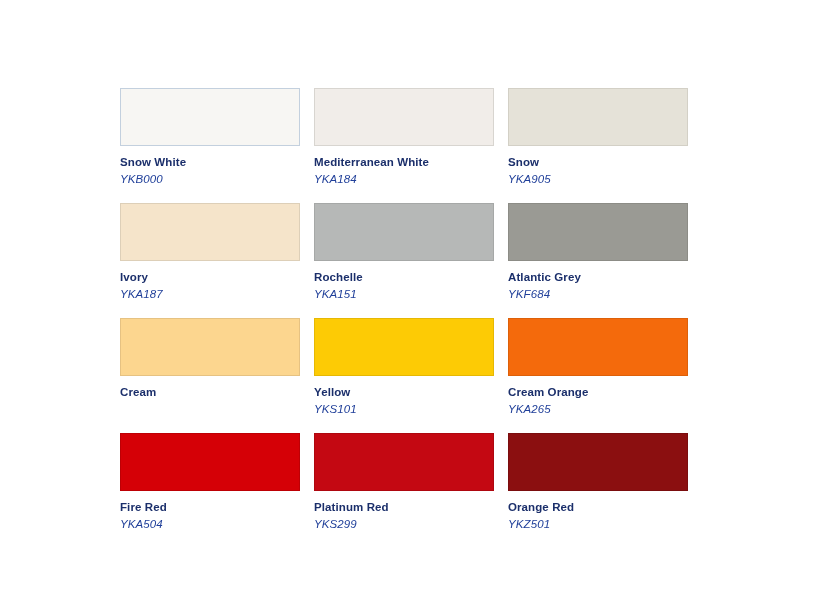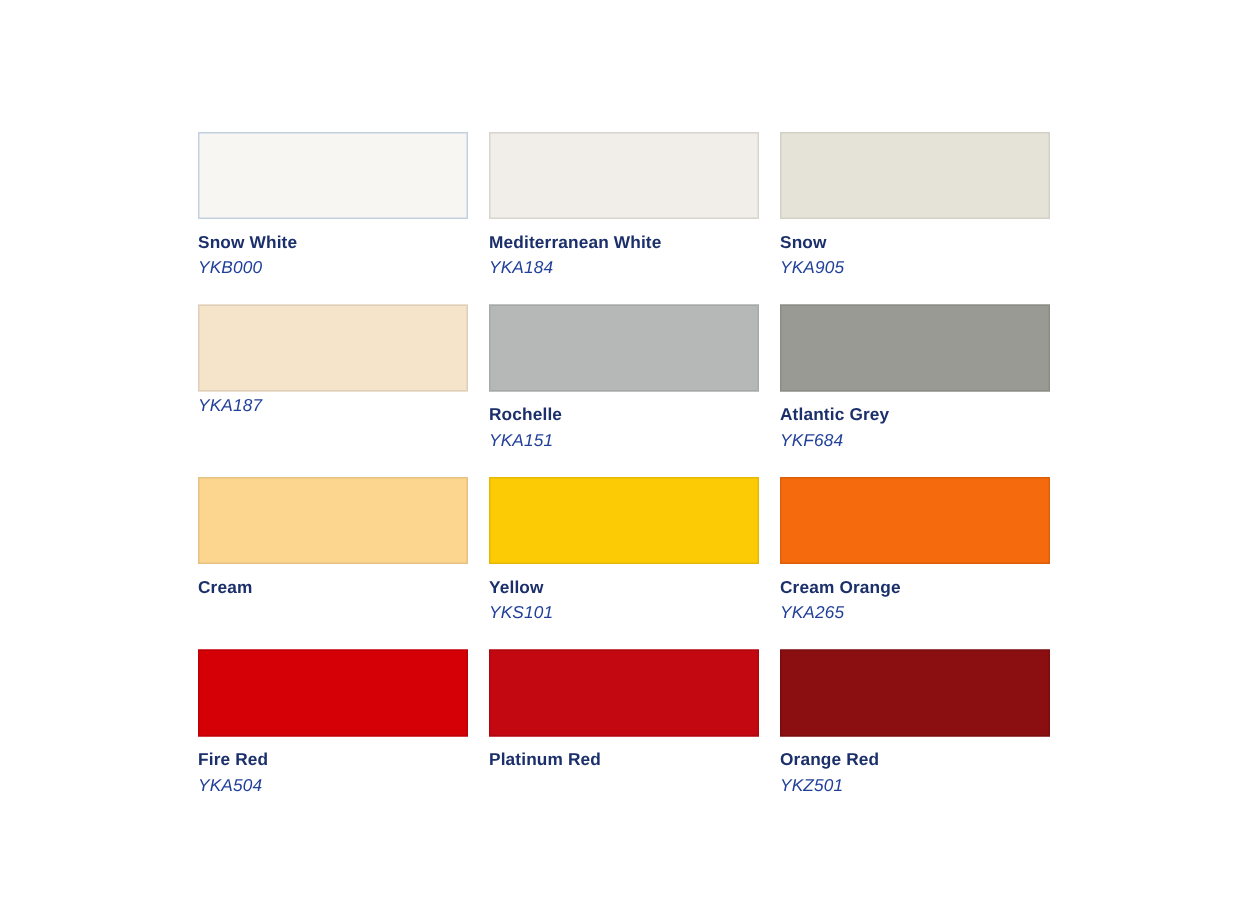--- a/index.html
+++ b/index.html
@@ -17,21 +17,21 @@
 
   #palette-page {
     position: relative;
     width: 840px;
     height: 600px;
     background: #ffffff;
   }
 
   #swatch-grid {
     position: absolute;
-    left: 132px;
+    left: 120px;
     top: 88px;
     width: 568px;
     display: grid;
     grid-template-columns: repeat(3, 180px);
     column-gap: 14px;
     row-gap: 17px;
   }
 
   .swatch-cell {
     width: 180px;
@@ -80,20 +80,21 @@
         <div class="swatch-name">Mediterranean White</div>
         <div class="swatch-code">YKA184</div>
       </div>
       <div class="swatch-cell">
         <div class="swatch-chip" style="background: rgb(229, 226, 216); border-color: rgb(211, 208, 198);"></div>
         <div class="swatch-name">Snow</div>
         <div class="swatch-code">YKA905</div>
       </div>
       <div class="swatch-cell">
         <div class="swatch-chip" style="background: rgb(245, 228, 202); border-color: rgb(221, 207, 184);"></div>
+        <div class="swatch-name">Ivory</div>
         <div class="swatch-code">YKA187</div>
       </div>
       <div class="swatch-cell">
         <div class="swatch-chip" style="background: rgb(182, 184, 183); border-color: rgb(166, 168, 167);"></div>
         <div class="swatch-name">Rochelle</div>
         <div class="swatch-code">YKA151</div>
       </div>
       <div class="swatch-cell">
         <div class="swatch-chip" style="background: rgb(154, 154, 148); border-color: rgb(140, 140, 134);"></div>
         <div class="swatch-name">Atlantic Grey</div>
@@ -114,20 +115,21 @@
         <div class="swatch-code">YKA265</div>
       </div>
       <div class="swatch-cell">
         <div class="swatch-chip" style="background: rgb(213, 0, 6); border-color: rgb(189, 0, 5);"></div>
         <div class="swatch-name">Fire Red</div>
         <div class="swatch-code">YKA504</div>
       </div>
       <div class="swatch-cell">
         <div class="swatch-chip" style="background: rgb(196, 8, 18); border-color: rgb(174, 7, 15);"></div>
         <div class="swatch-name">Platinum Red</div>
+        <div class="swatch-code">YKS299</div>
       </div>
       <div class="swatch-cell">
         <div class="swatch-chip" style="background: rgb(139, 15, 16); border-color: rgb(122, 13, 14);"></div>
         <div class="swatch-name">Orange Red</div>
         <div class="swatch-code">YKZ501</div>
       </div>
     </div>
 </div>
 
 </body></html>

